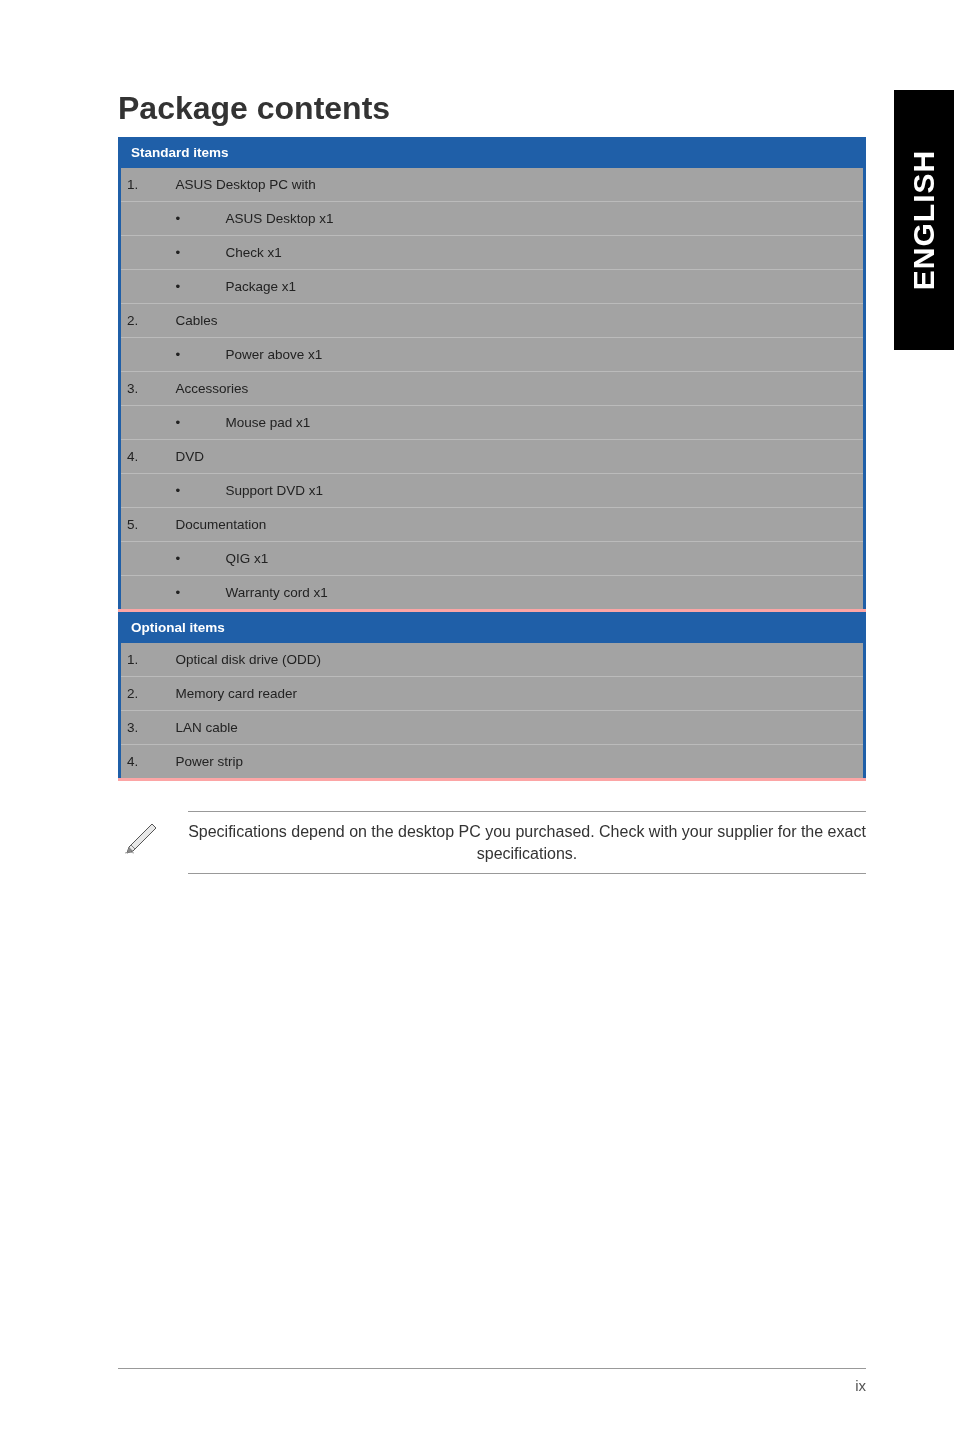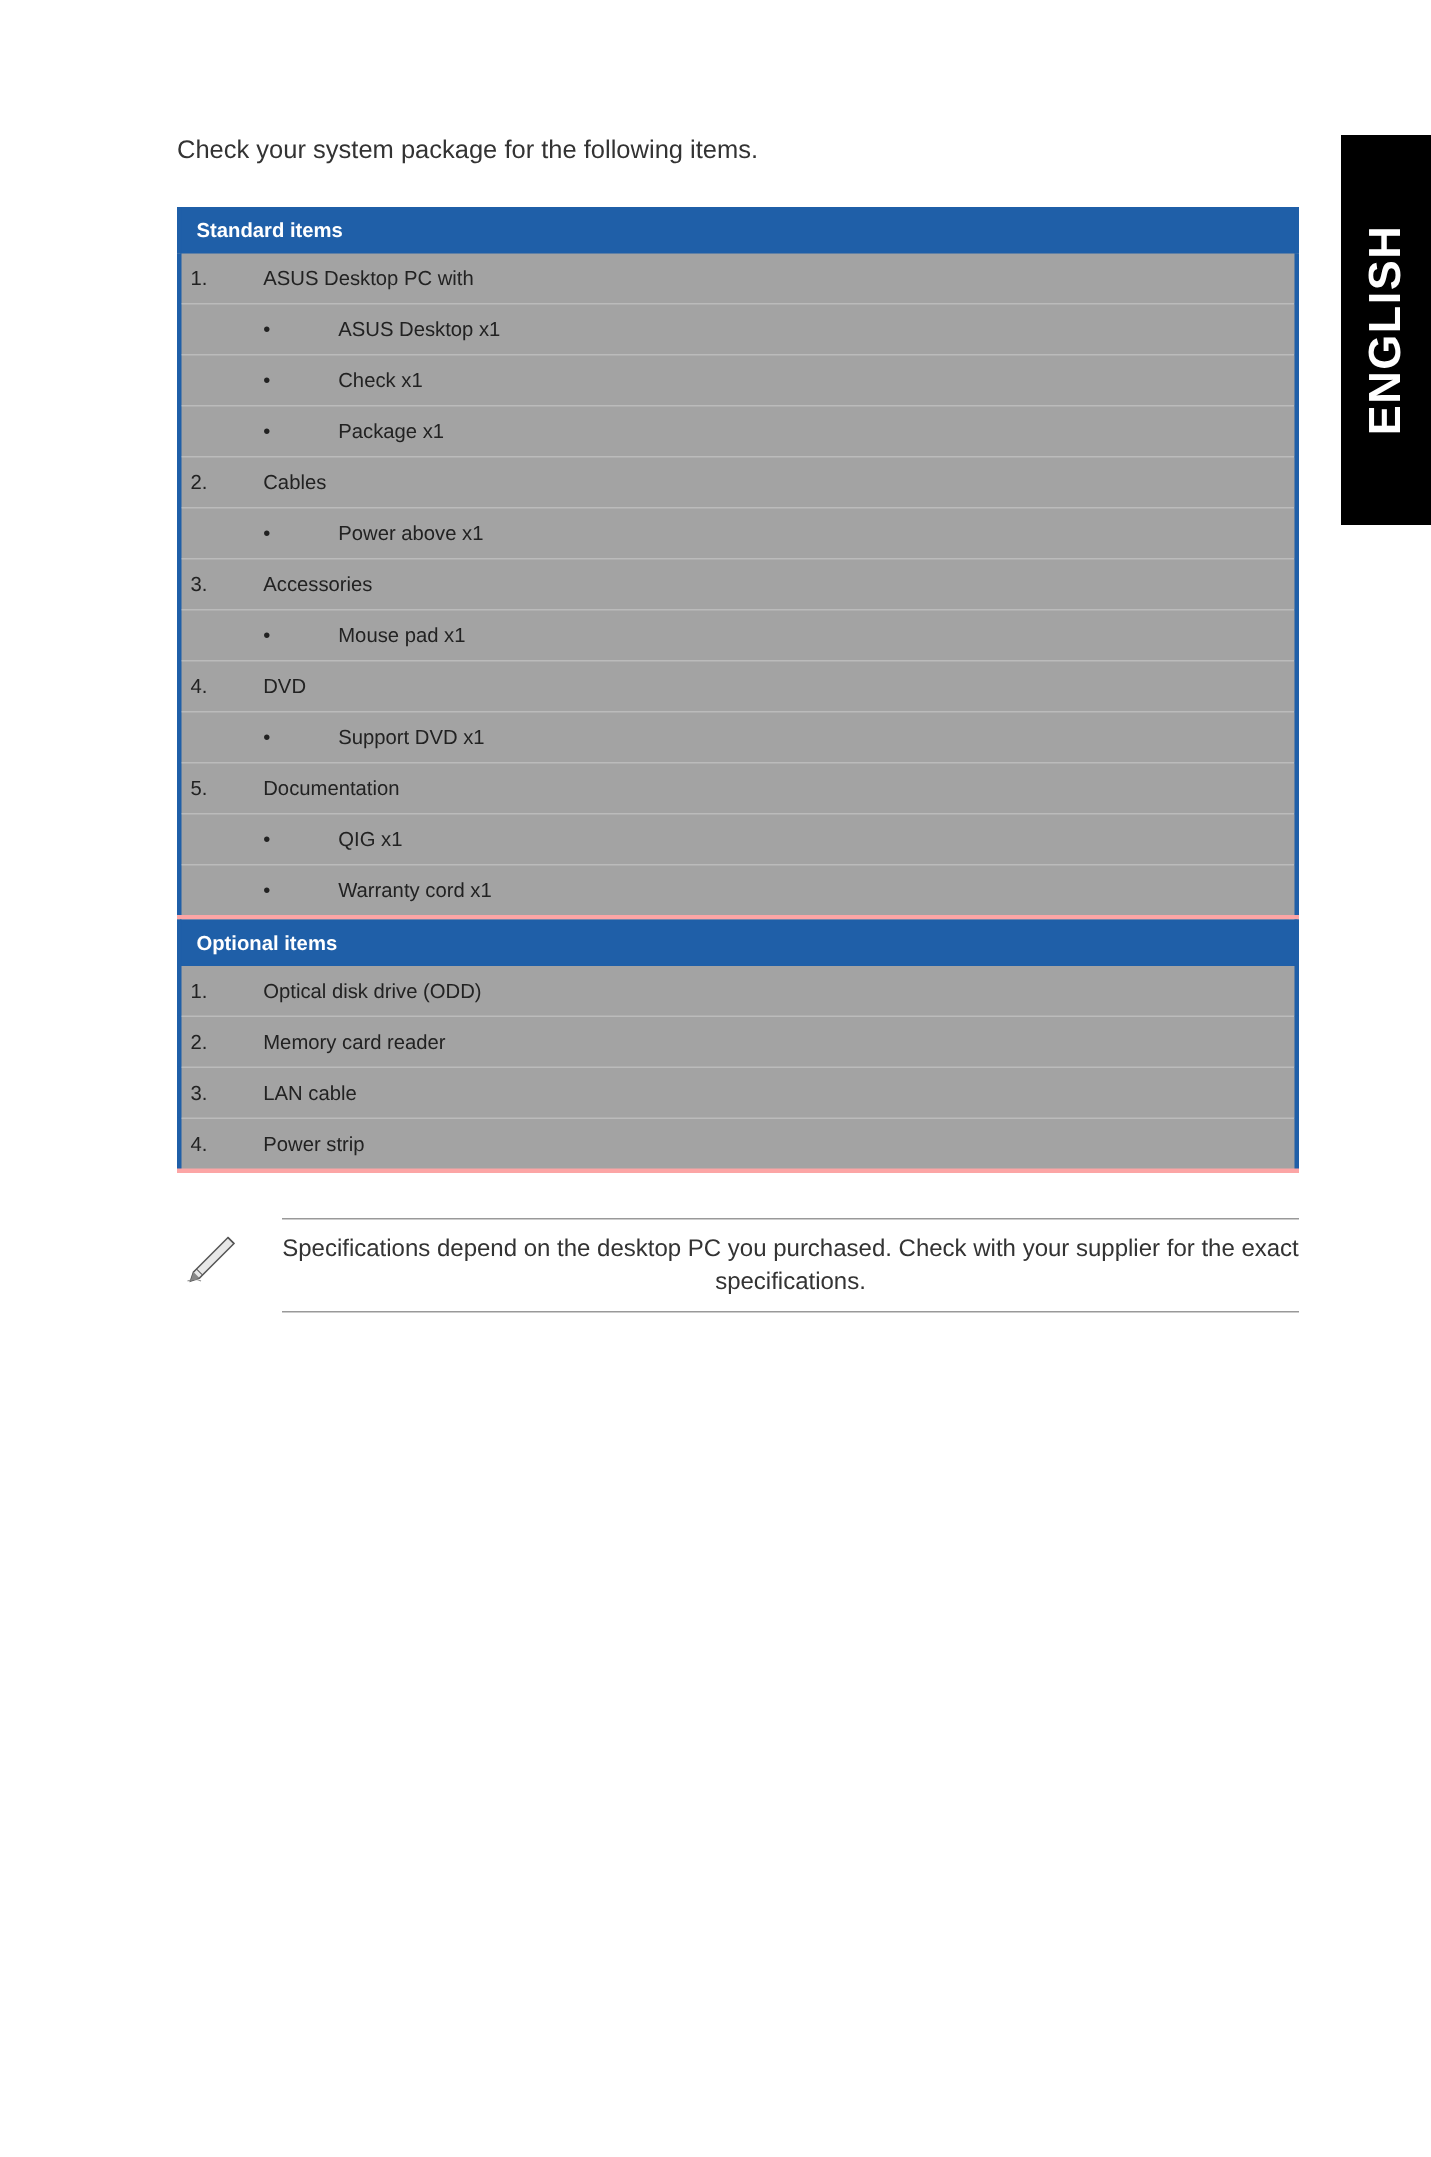--- a/index.html
+++ b/index.html
@@ -113,21 +113,21 @@
   }
 </style>
 </head>
 <body>
 
 <div class="page">
   <div class="side-tab">
     <span>ENGLISH</span>
   </div>
 
-  <p class="intro">Check your system package for the following items.</p>
+  <h1 class="title">Package contents</h1>
 
   <table class="items">
     <thead>
       <tr>
           <th colspan="3">Standard items</th>
         </tr>
     </thead>
     <tbody id="standard-body">
         <tr>
           <td class="num">1.</td>
@@ -225,13 +225,16 @@
         <polygon points="8,34 31,11 35,15 12,38 6,40" fill="#e8e8e8" stroke="#555" stroke-width="1"></polygon>
         <polygon points="6,40 8,34 12,38" fill="#888"></polygon>
         <line x1="31" y1="11" x2="35" y2="15" stroke="#555" stroke-width="1"></line>
         <line x1="10" y1="32" x2="14" y2="36" stroke="#555" stroke-width="0.7"></line>
         <path d="M 4,40 Q 9,38 13,40" fill="none" stroke="#888" stroke-width="0.8"></path>
       </svg>
     </div>
     <div class="note-body">Specifications depend on the desktop PC you purchased. Check with your supplier for the exact specifications.</div>
   </div>
 
+  <div class="footer">
+    <span>ix</span>
+  </div>
 </div>
 
 </body></html>

